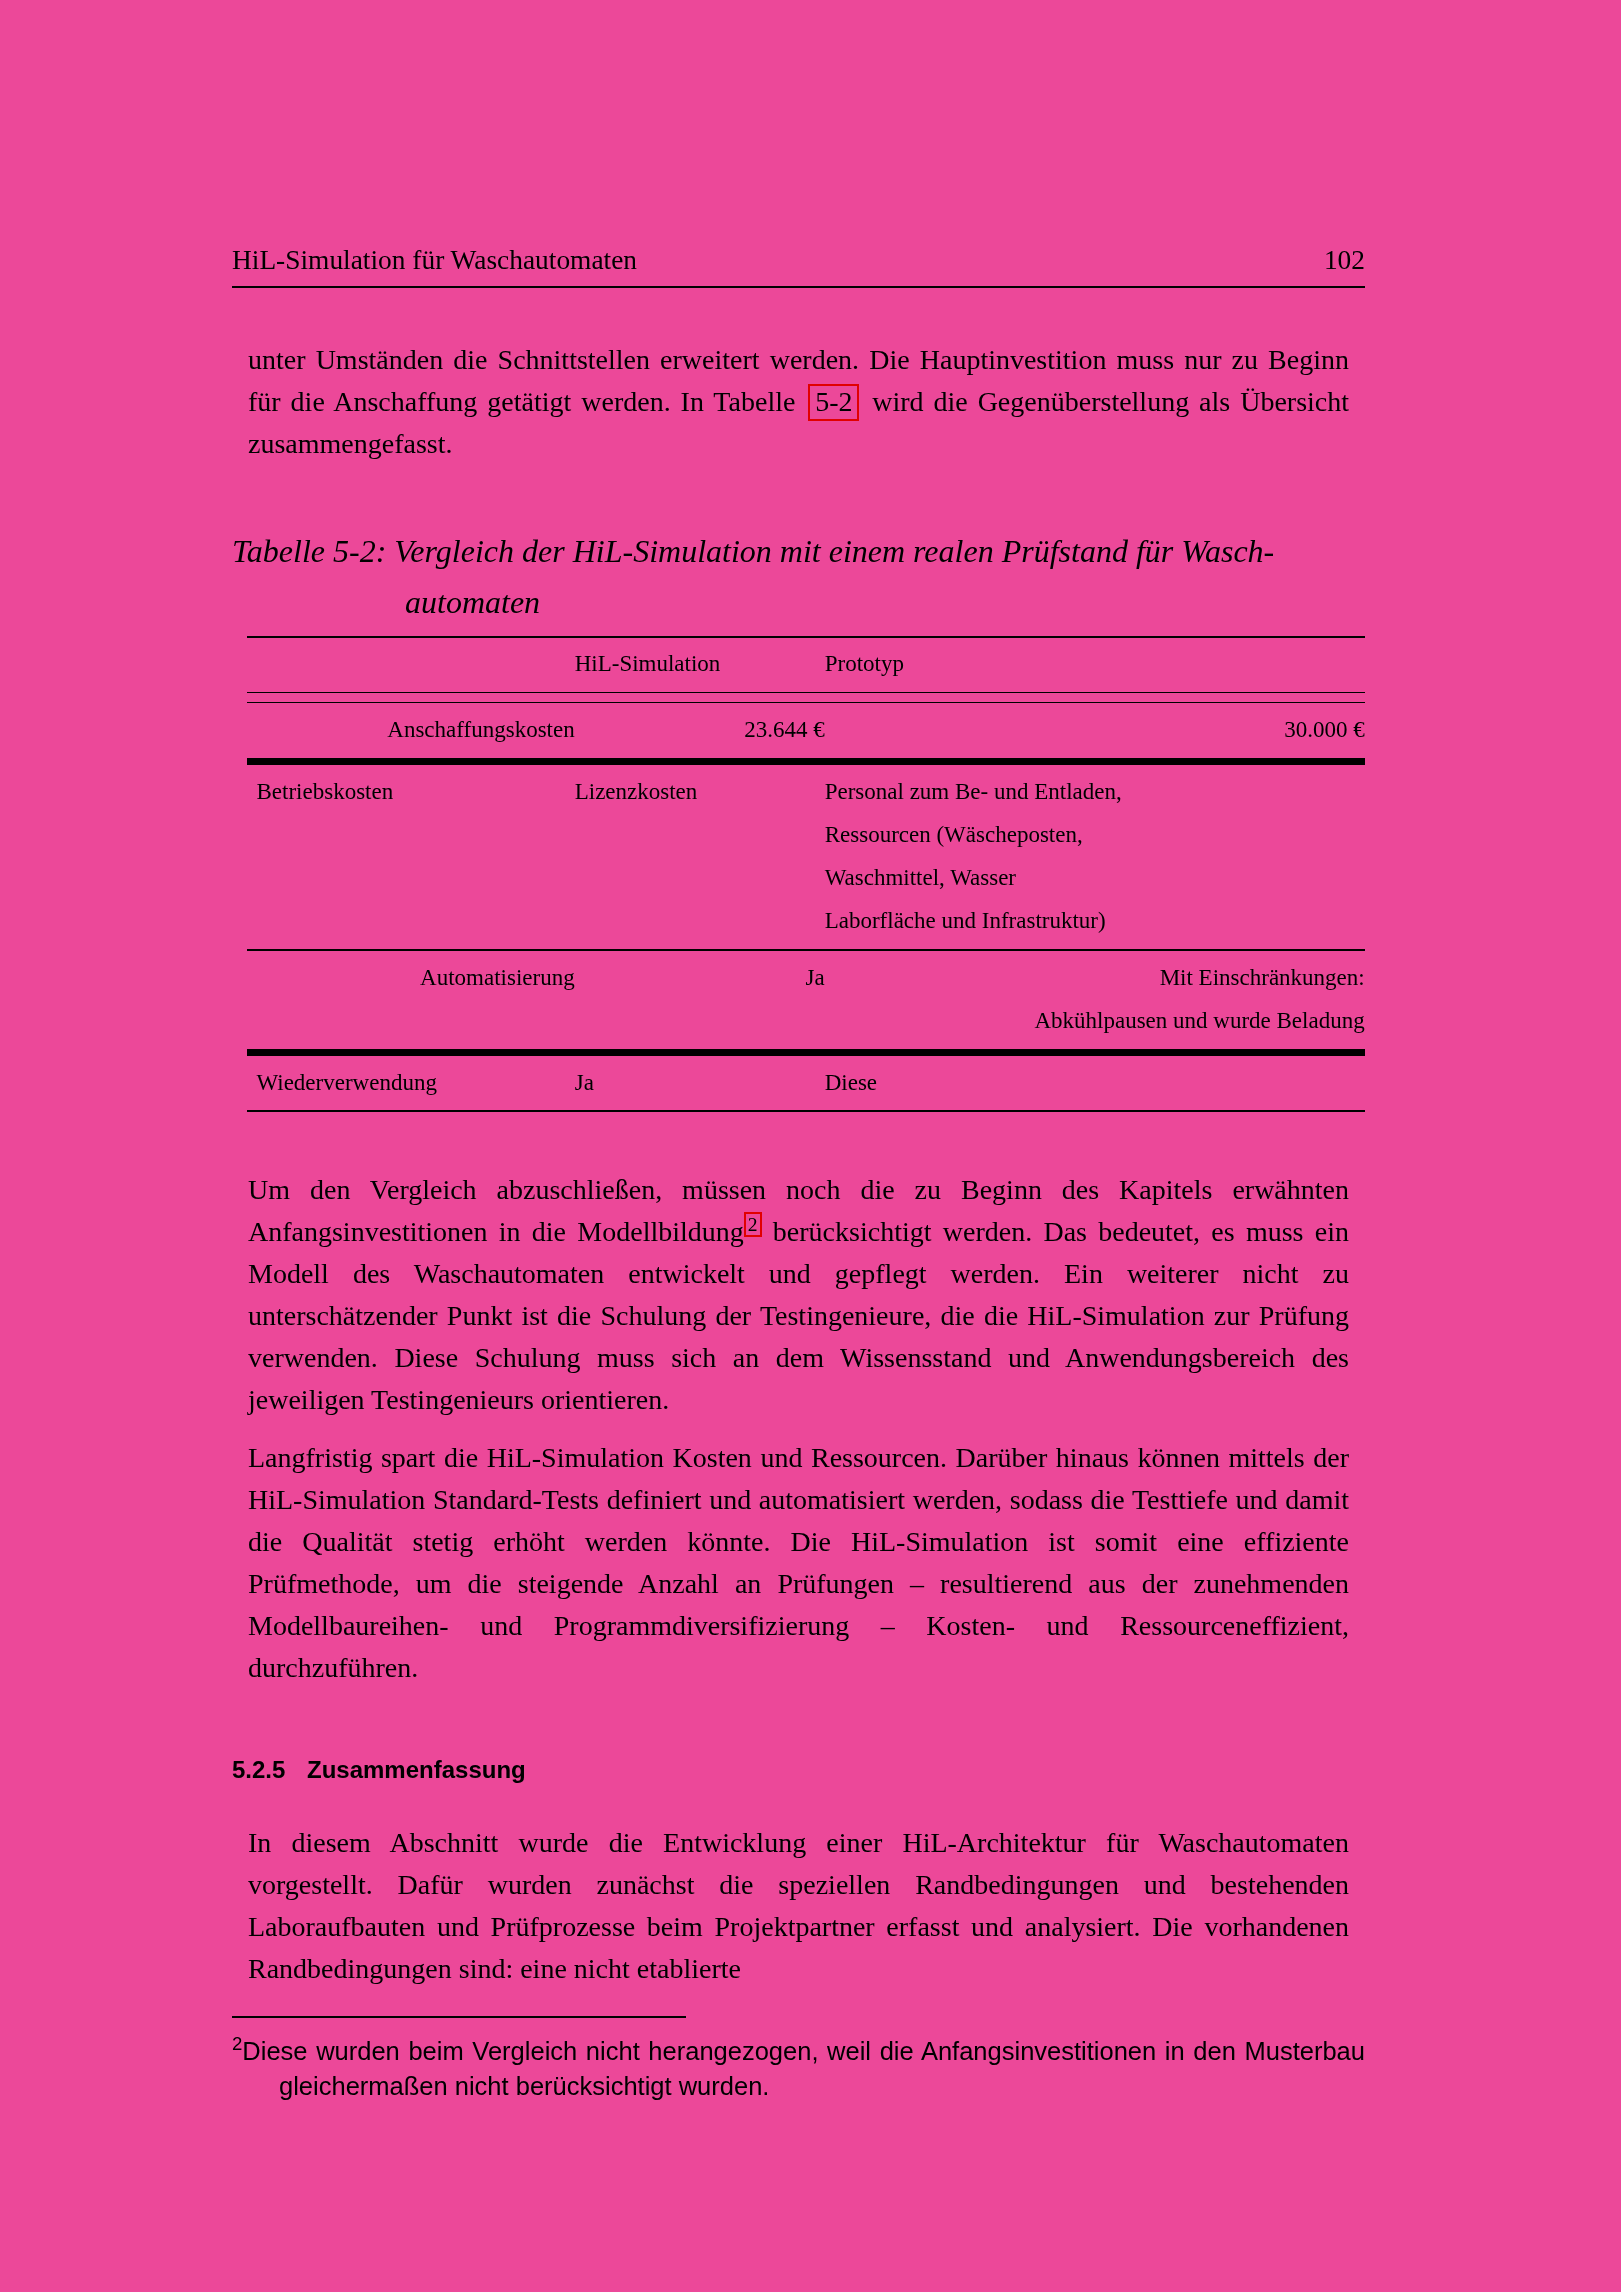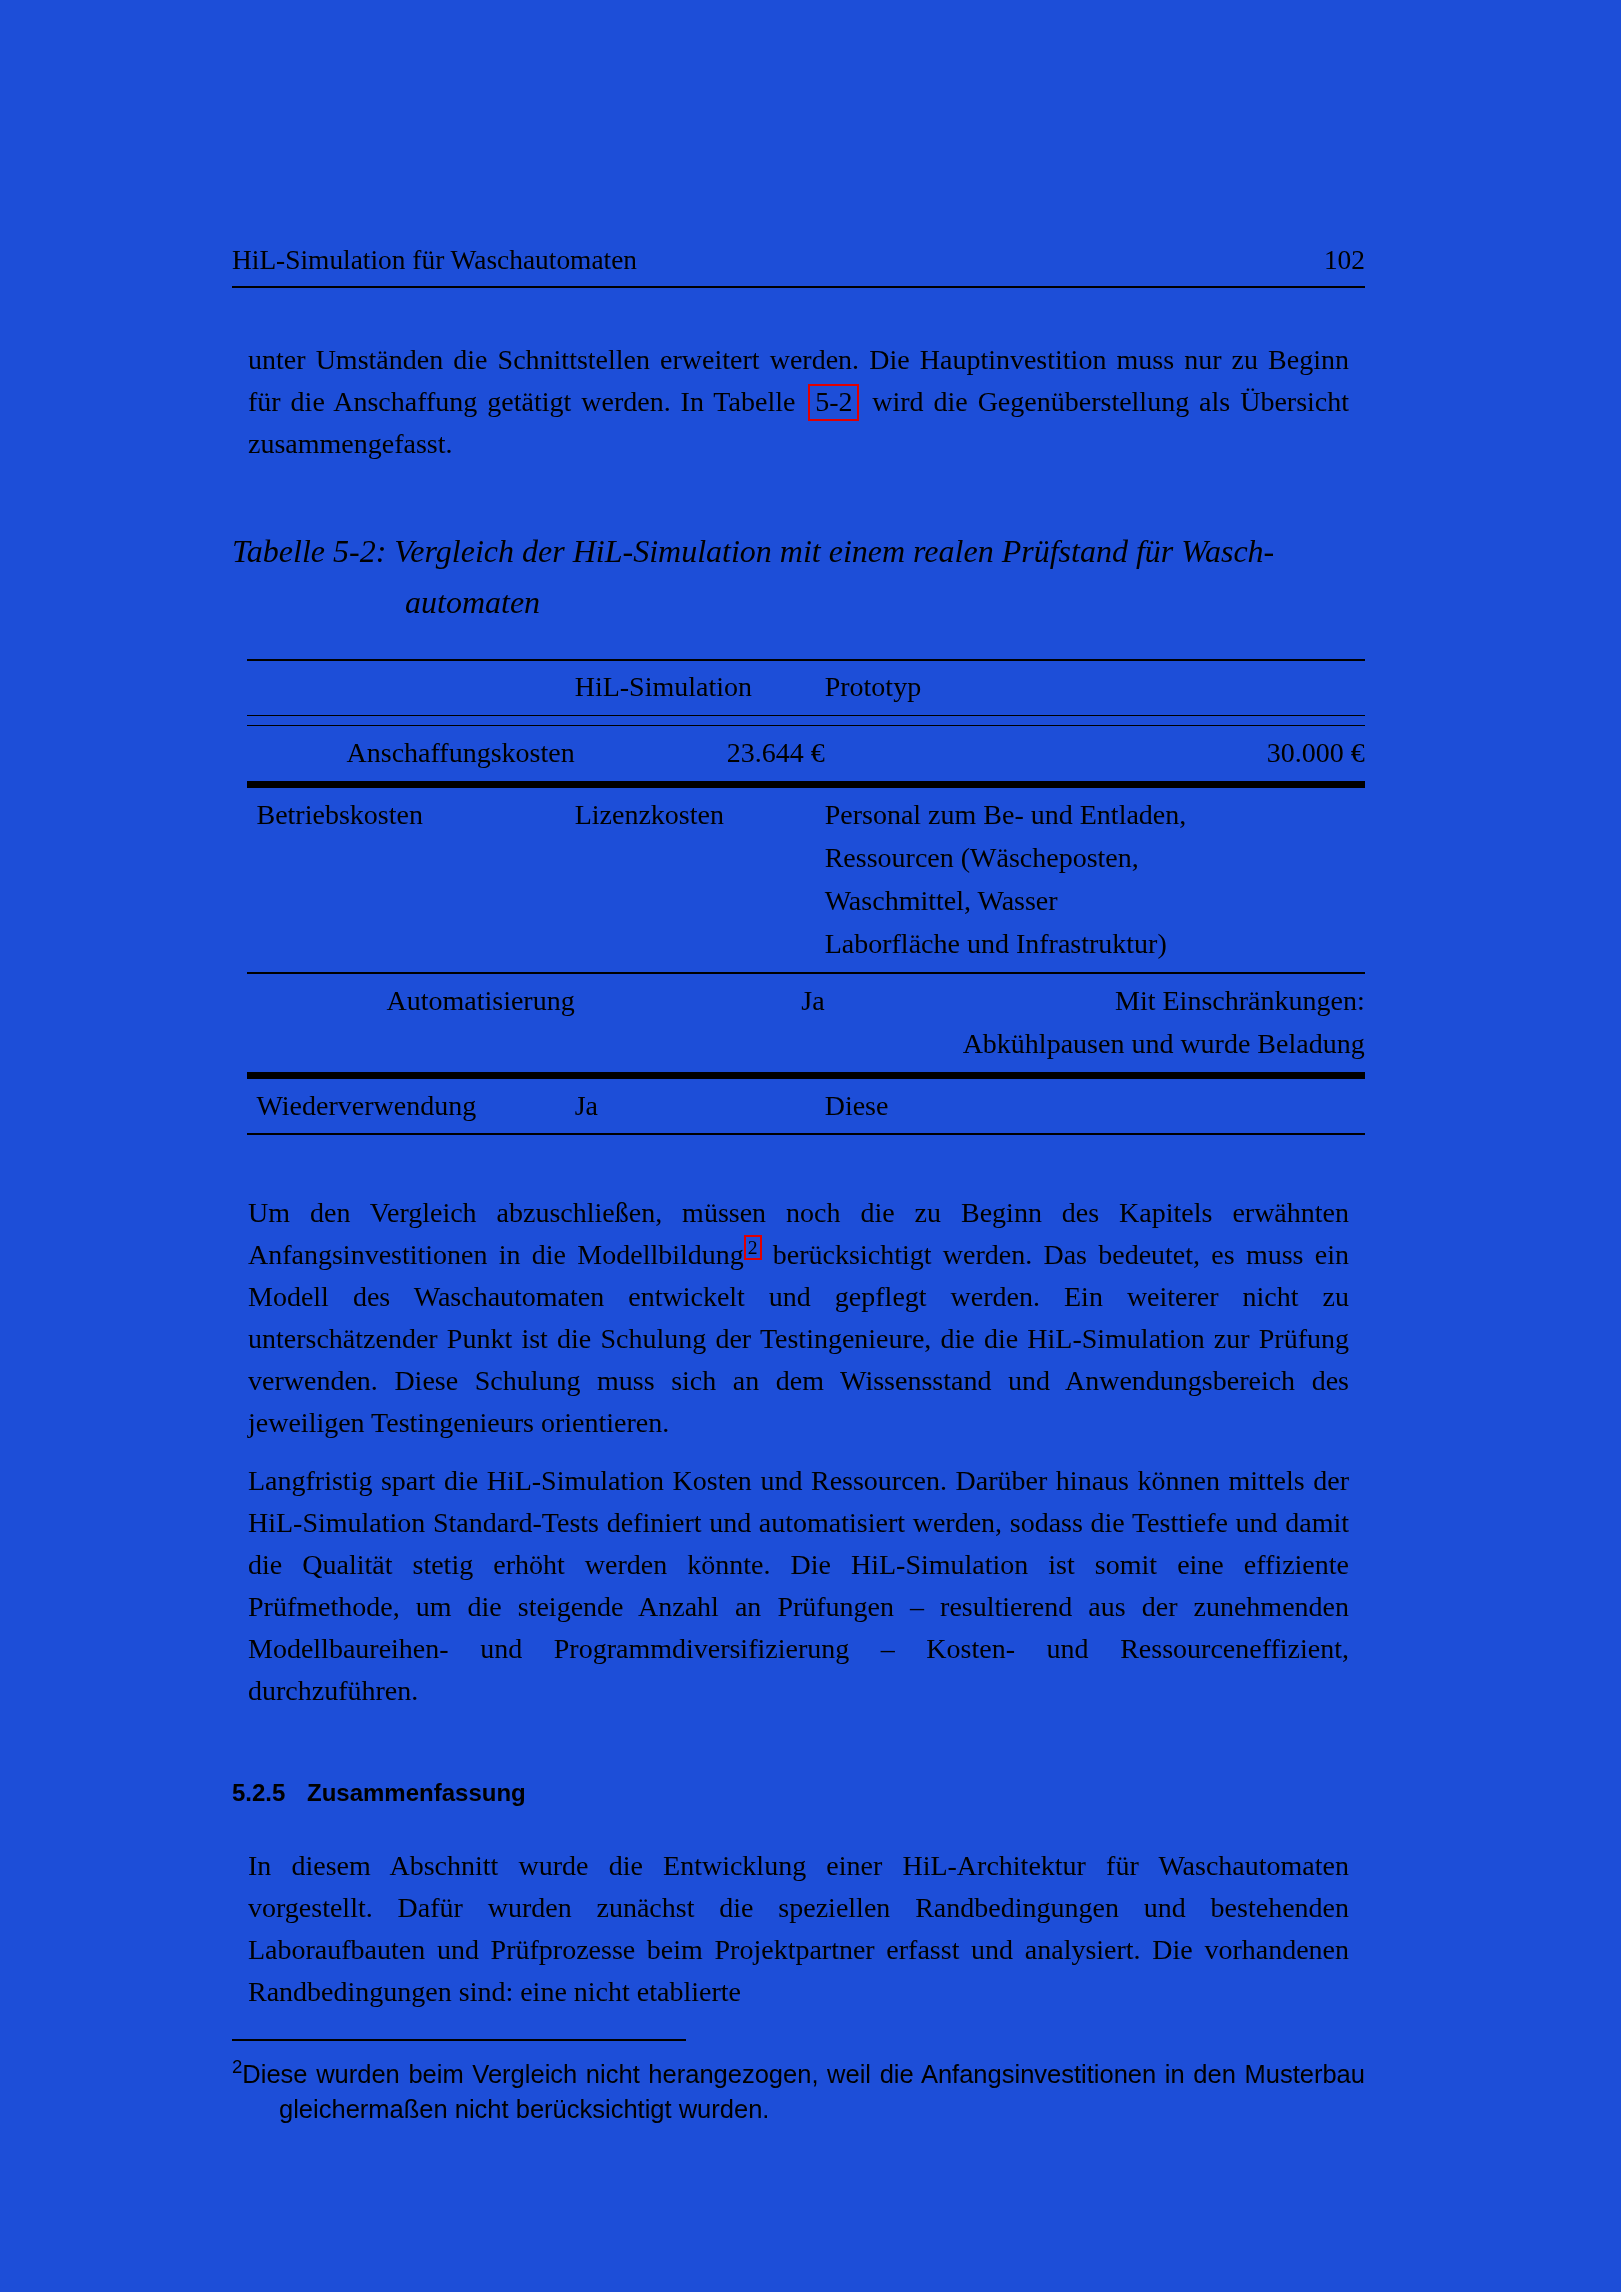--- a/index.html
+++ b/index.html
@@ -1,19 +1,19 @@
 <!DOCTYPE html>
 <html lang="de"><head>
 <meta charset="utf-8">
 <style>
   html,body { margin:0; padding:0; background:#e8e8e8; }
   .page {
     position:relative;
     width:1621px; height:2293px;
-    background:#1d4ed8;
+    background:#ec4899;
     color:#000000;
     font-family:"Liberation Serif", serif;
     overflow:hidden;
     margin:0 auto;
   }
   .content { position:absolute; left:232px; top:0; width:1133px; }
 
   
   .running-header {
     margin-top:245px;
@@ -51,24 +51,24 @@
   
   .caption {
     margin:61px 0 0 0;
     font-size:32px; line-height:51px;
     font-style:italic;
     padding-left:173px; text-indent:-173px;
   }
 
   
   table.cmp {
-    margin-top:31px; margin-left:14.7px;
+    margin-top:8px; margin-left:14.7px;
     width:1118px;
     border-collapse:collapse;
-    font-size:28px; line-height:43px;
+    font-size:23px; line-height:43px;
     border-top:2px solid #000;
     border-bottom:2px solid #000;
   }
   table.cmp col.c1 { width:328px; }
   table.cmp col.c2 { width:250px; }
   table.cmp col.c3 { width:540px; }
   table.cmp th {
     font-weight:normal; text-align:left;
     padding:3.9px 0 7.8px 0;
     border-bottom:1px solid #000;

